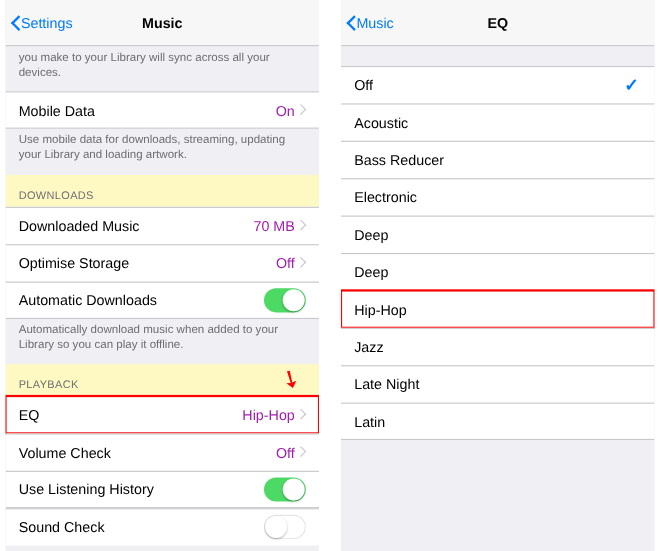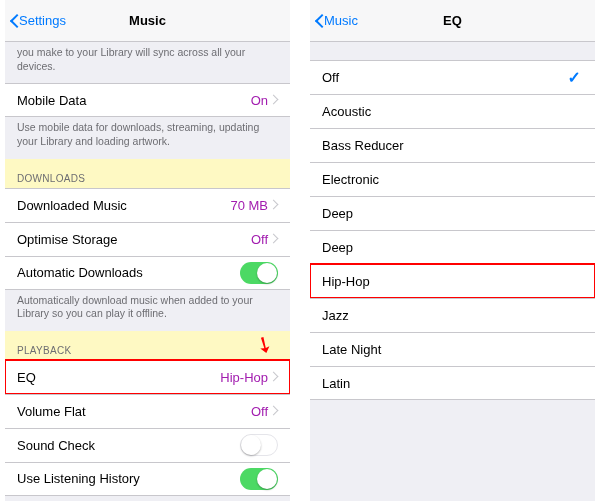--- a/index.html
+++ b/index.html
@@ -168,33 +168,33 @@
   <div class="section-header">PLAYBACK</div>
 
   <span class="arrow" style="left:250px; top:332px;">➘</span>
 
   <div class="row highlight">
     <span class="label">EQ</span>
     <span class="value">Hip-Hop</span>
     <span class="chev-right"></span>
   </div>
   <div class="row">
-    <span class="label">Volume Flat</span>
+    <span class="label">Volume Check</span>
     <span class="value">Off</span>
     <span class="chev-right"></span>
-  </div>
-  <div class="row">
-    <span class="label">Sound Check</span>
-    <span class="toggle off">
-        <span class="knob"></span>
-      </span>
   </div>
   <div class="row last">
     <span class="label">Use Listening History</span>
     <span class="toggle on">
+        <span class="knob"></span>
+      </span>
+  </div>
+  <div class="row">
+    <span class="label">Sound Check</span>
+    <span class="toggle off">
         <span class="knob"></span>
       </span>
   </div>
 </div>
 
 <div class="phone">
   <div class="nav">
     <div class="back">
       <span class="chev-left"></span>
       <span>Music</span>

